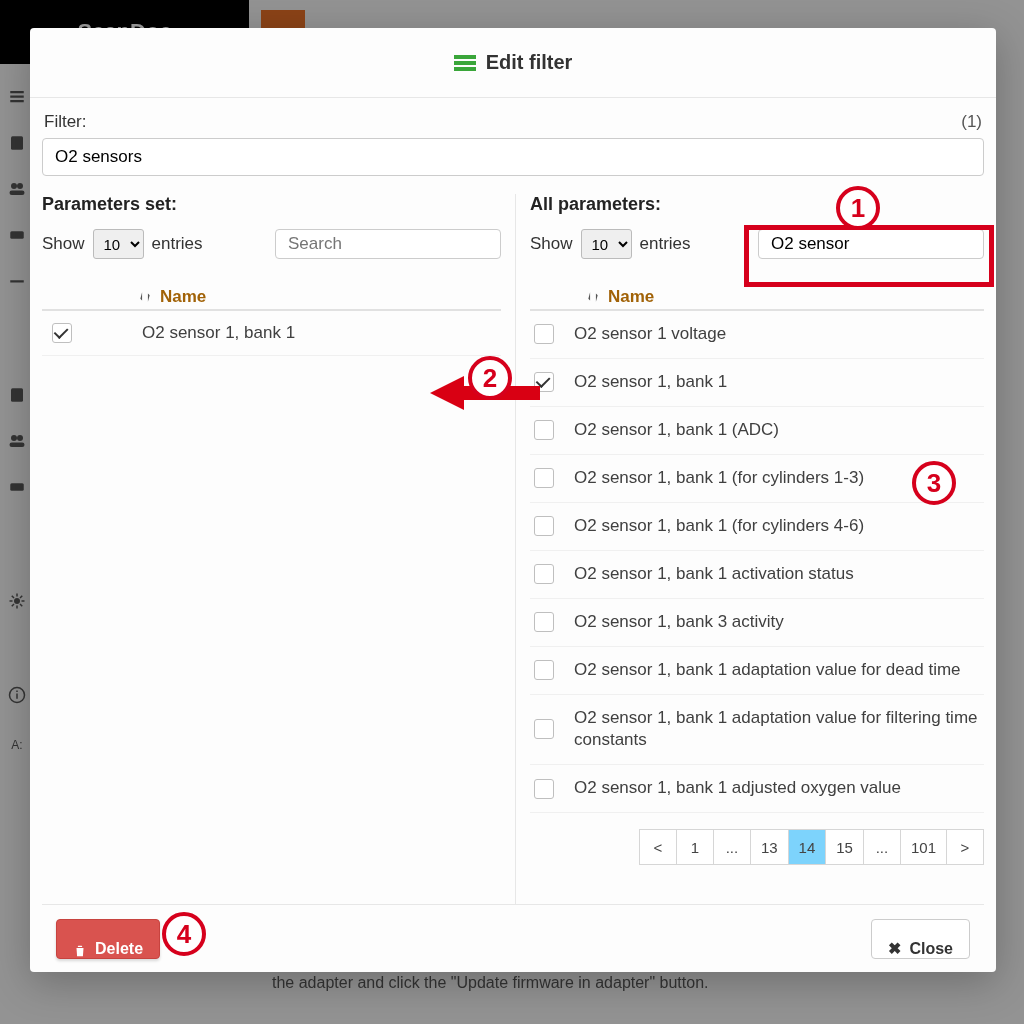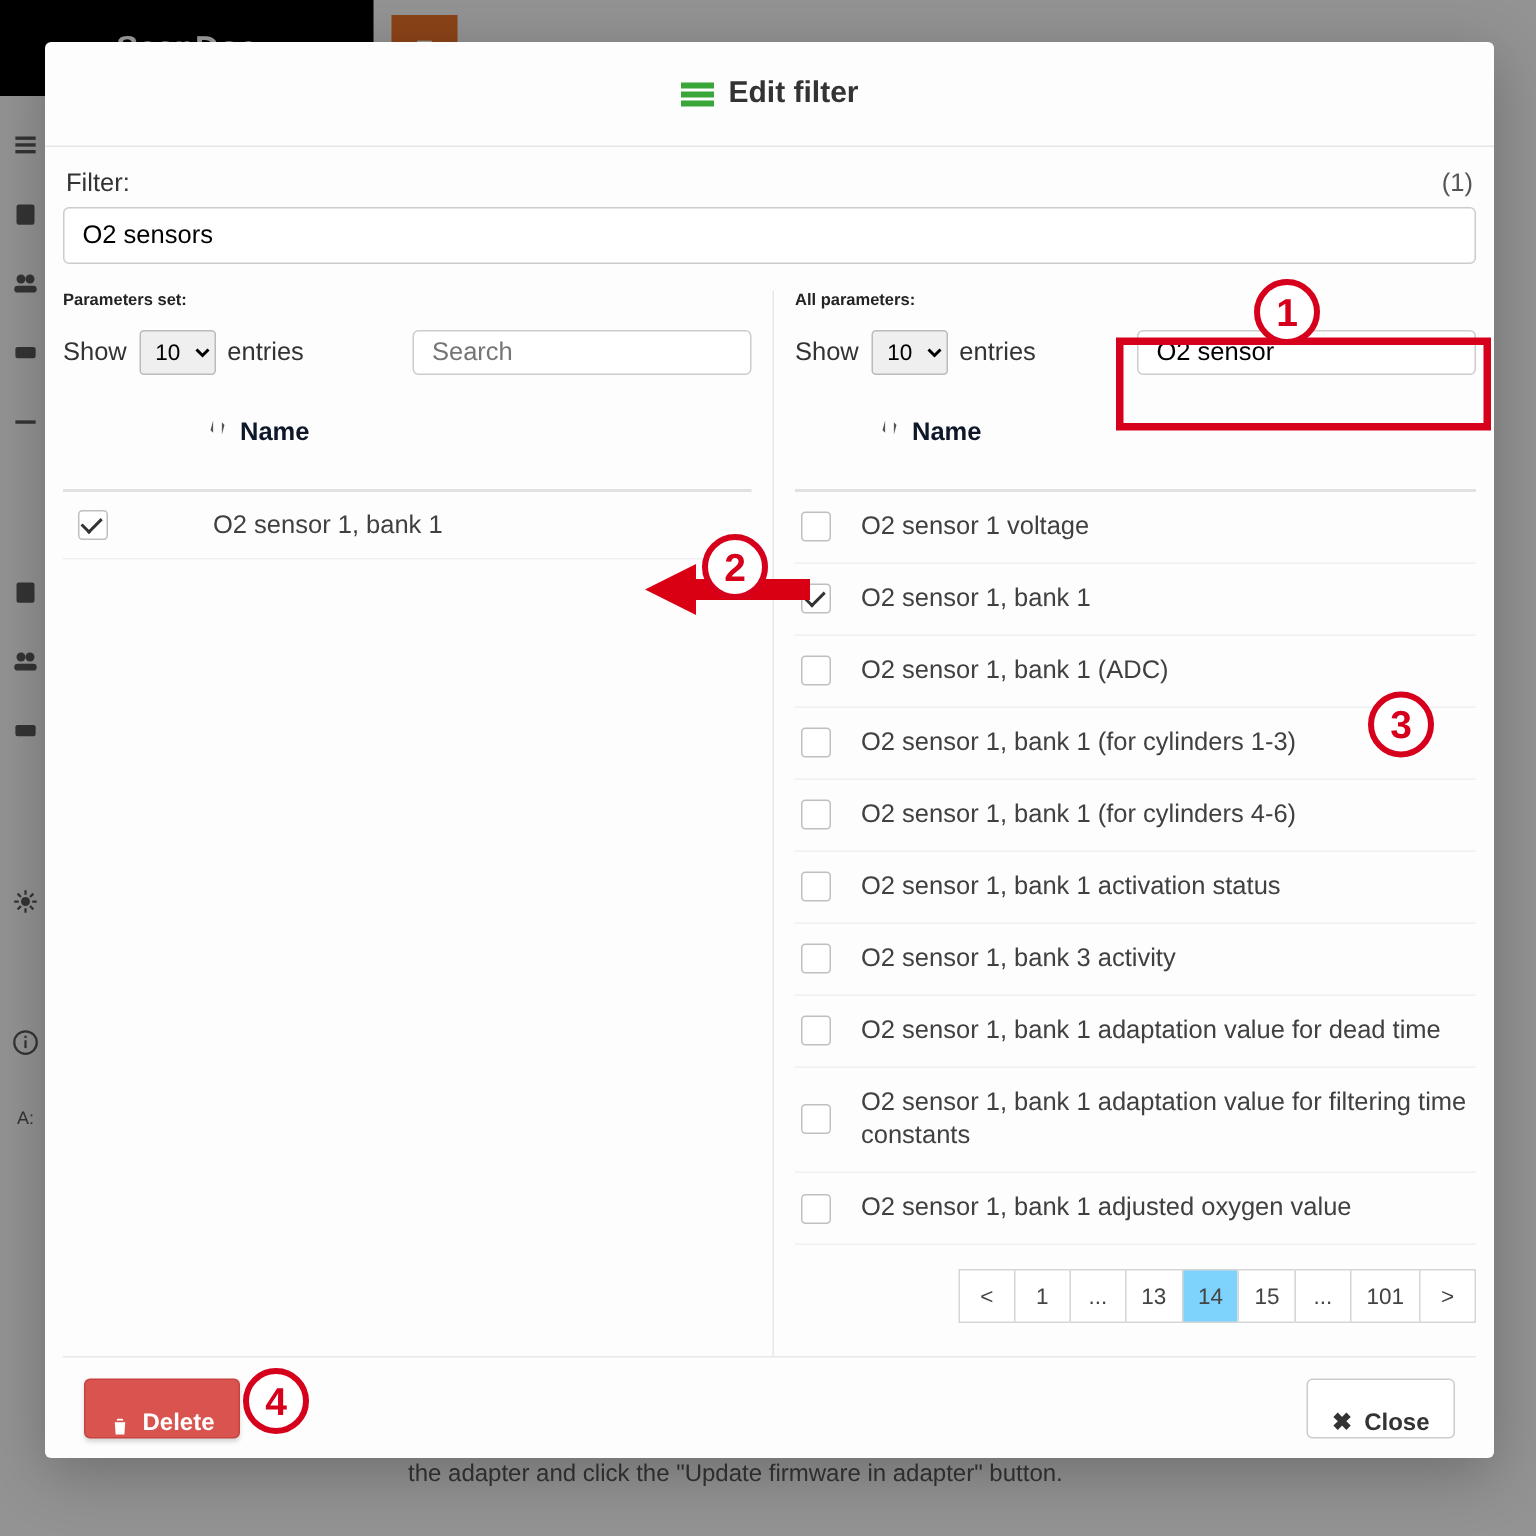--- a/index.html
+++ b/index.html
@@ -72,40 +72,40 @@
     display: flex; margin-top: 18px; flex: 1; gap: 0;
   }
   .col-left {
     width: 474px; padding-right: 14px; border-right: 1px solid #e7e7e7;
     display: flex; flex-direction: column;
   }
   .col-right {
     flex: 1; padding-left: 14px; display: flex; flex-direction: column;
   }
 
-  .col-title { font-size: 11px; font-weight: 700; color: #232323; margin-bottom: 14px; }
+  .col-title { font-size: 18px; font-weight: 700; color: #232323; margin-bottom: 14px; }
 
   .controls-row {
     display: flex; align-items: center; gap: 8px; margin-bottom: 18px;
   }
   .show-label, .entries-label { font-size: 17px; color: #333; }
   .page-size {
     height: 30px; border: 1px solid #bbb; border-radius: 3px; padding: 0 6px;
     font-size: 15px;
   }
   .search-input {
     height: 30px; border: 1px solid #ccc; border-radius: 4px;
     padding: 0 12px; font-size: 17px;
   }
   .col-left .search-input { width: 226px; margin-left: auto; }
   .col-right .search-input { width: 226px; margin-left: auto; }
 
   .table-head {
-    display: flex; align-items: flex-start; gap: 8px; padding: 10px 4px 28px 90px;
-    font-size: 17px; font-weight: 700; color: #0f172a;
+    display: flex; align-items: center; gap: 8px; padding: 10px 4px 2px 90px;
+    font-size: 17px; font-weight: 700; color: #a16207;
     border-bottom: 2px solid #e1e1e1;
   }
   .col-left .table-head { padding-left: 96px; }
   .col-right .table-head { padding-left: 56px; }
   .sort-icon { width: 14px; height: 14px; }
 
   .row {
     display: flex; align-items: center; gap: 14px;
     padding: 12px 4px; font-size: 17px; color: #404040;
     border-bottom: 1px solid #f0f0f0;

